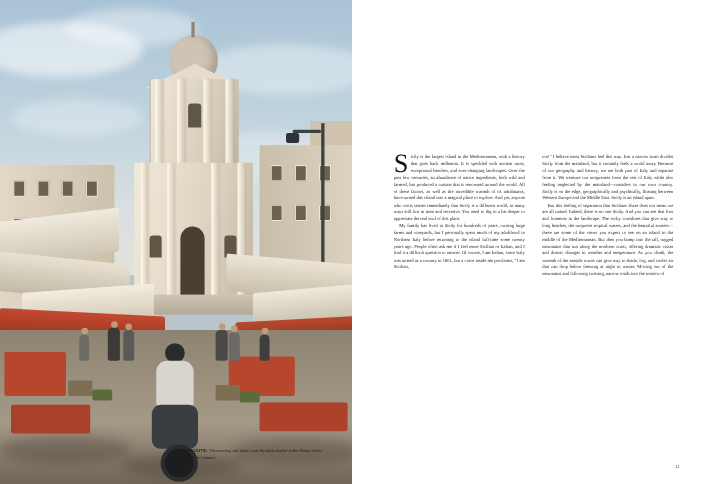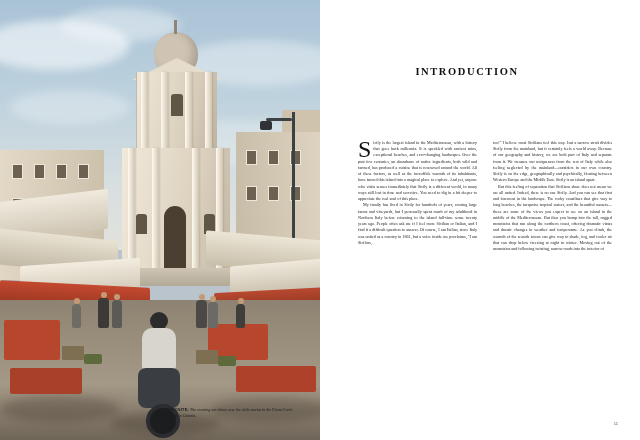--- a/index.html
+++ b/index.html
@@ -459,21 +459,20 @@
         <span class="ital">The morning sun shines over the daily market in the Piazza Carlo Alberto in Catania.</span>
       </div>
 
     </div>
   </div>
 
   <div class="gutter"></div>
 
   <div class="page-right">
 
-    <div class="chapter-title">INTRODUCTION</div>
 
     <div class="columns">
       <div class="col-text">
         <p>
           <span class="dropcap">S</span><span>icily is the largest island in the Mediterranean, with a history that goes back millennia. It is speckled with ancient ruins, exceptional beaches, and ever-changing landscapes. Over the past few centuries, an abundance of native ingredients, both wild and farmed, has produced a cuisine that is renowned around the world. All of these factors, as well as the incredible warmth of its inhabitants, have turned this island into a magical place to explore. And yet, anyone who visits senses immediately that Sicily is a different world, in many ways still lost in time and secretive. You need to dig in a bit deeper to appreciate the real soul of this place.</span>
         </p>
         <p><span>My family has lived in Sicily for hundreds of years, owning large farms and vineyards, but I personally spent much of my adulthood in Northern Italy before returning to the island full-time some twenty years ago. People often ask me if I feel more Sicilian or Italian, and I find it a difficult question to answer. Of course, I am Italian, since Italy was united as a country in 1861, but a voice inside me proclaims, "I am Sicilian,</span></p>
       </div>
       <div class="col-text">
         <p><span>too!" I believe most Sicilians feel this way. Just a narrow strait divides Sicily from the mainland, but it certainly feels a world away. Because of our geography and history, we are both part of Italy and separate from it. We treasure our uniqueness from the rest of Italy while also feeling neglected by the mainland—outsiders in our own country. Sicily is on the edge, geographically and psychically, floating between Western Europe and the Middle East. Sicily is an island apart.</span></p>

